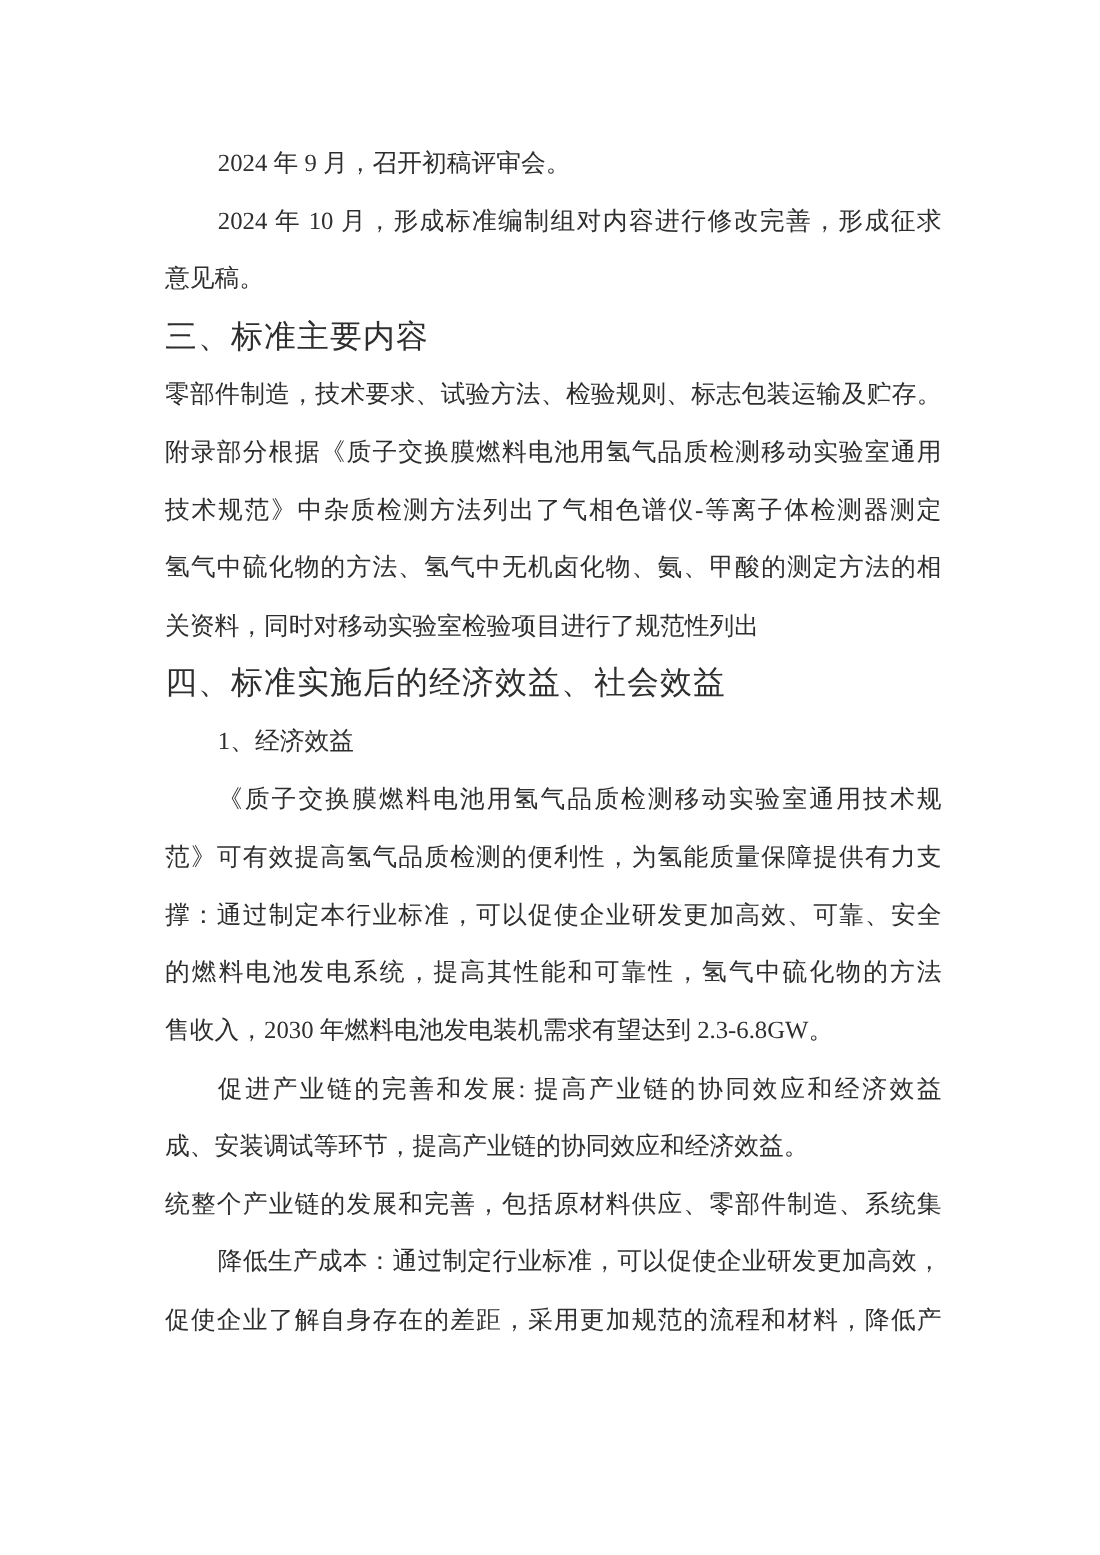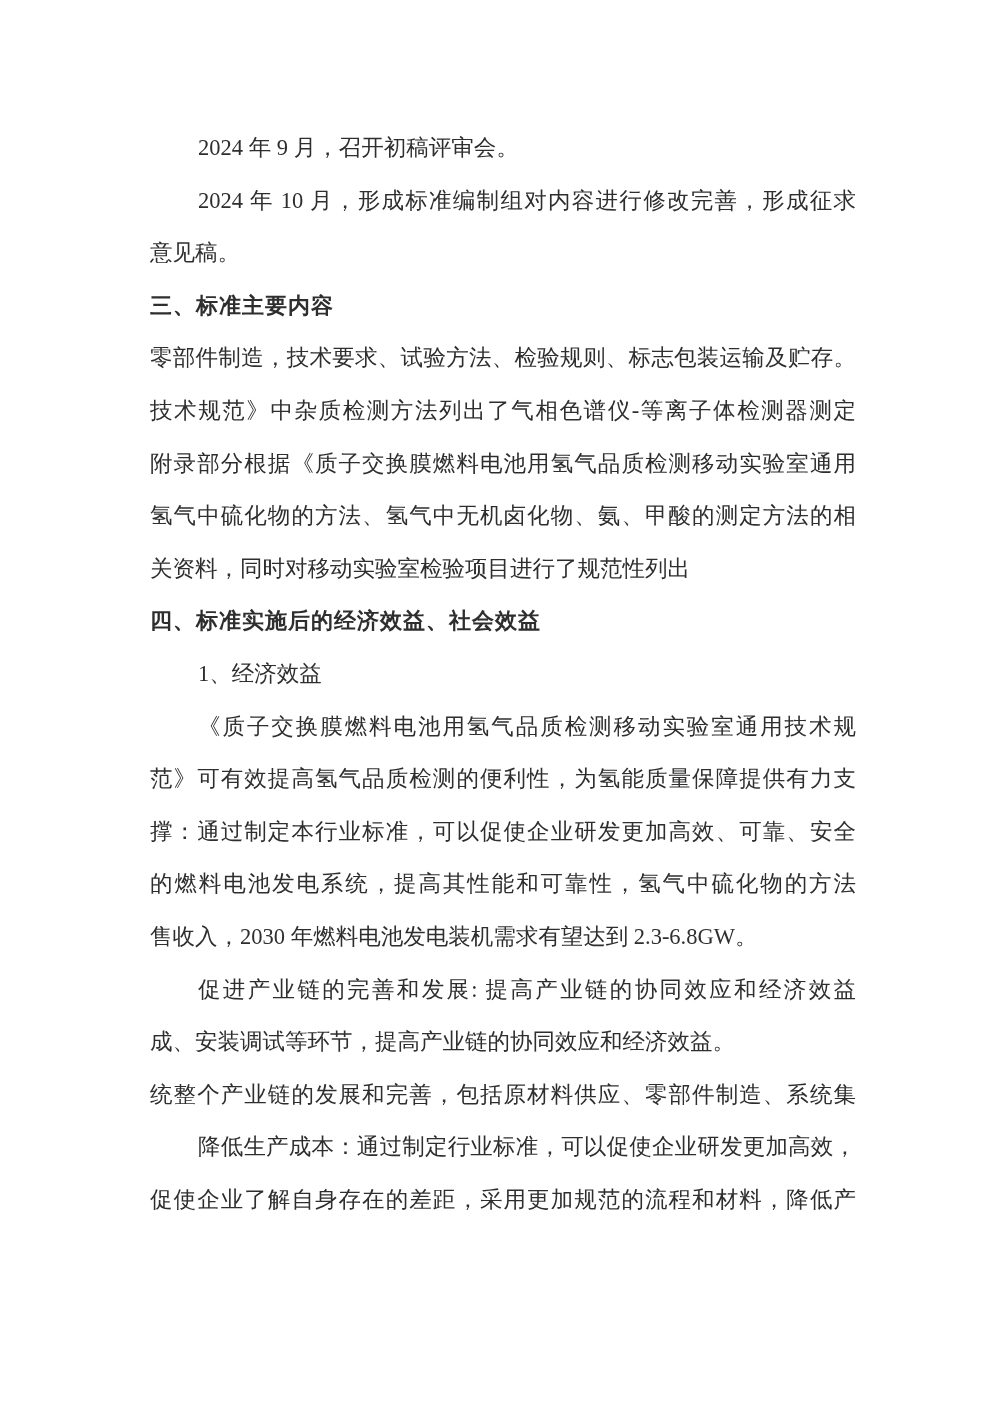--- a/index.html
+++ b/index.html
@@ -30,22 +30,22 @@
     text-align: left;
   }
   .indent {
     padding-left: 48px;
   }
   .fill {
     text-align: justify;
     text-align-last: justify;
   }
   .heading {
-    font-weight: 700;
-    font-size: 22px;
+    font-weight: 400;
+    font-size: 29px;
     letter-spacing: 1px;
   }
   .page-number {
     position: absolute;
     top: 1306px;
     left: 0;
     width: 100%;
     text-align: center;
     font-size: 19px;
     line-height: 30px;
@@ -55,22 +55,22 @@
 </head>
 <body>
 
 <div class="page">
   <div class="content">
     <div class="line indent">2024 年 9 月，召开初稿评审会。</div>
     <div class="line indent fill">2024 年 10 月，形成标准编制组对内容进行修改完善，形成征求</div>
     <div class="line">意见稿。</div>
     <div class="line heading">三、标准主要内容</div>
     <div class="line fill">零部件制造，技术要求、试验方法、检验规则、标志包装运输及贮存。</div>
+    <div class="line fill">附录部分根据《质子交换膜燃料电池用氢气品质检测移动实验室通用</div>
     <div class="line fill">技术规范》中杂质检测方法列出了气相色谱仪-等离子体检测器测定</div>
-    <div class="line fill">附录部分根据《质子交换膜燃料电池用氢气品质检测移动实验室通用</div>
     <div class="line fill">氢气中硫化物的方法、氢气中无机卤化物、氨、甲酸的测定方法的相</div>
     <div class="line">关资料，同时对移动实验室检验项目进行了规范性列出</div>
     <div class="line heading">四、标准实施后的经济效益、社会效益</div>
     <div class="line indent">1、经济效益</div>
     <div class="line indent fill">《质子交换膜燃料电池用氢气品质检测移动实验室通用技术规</div>
     <div class="line fill">范》可有效提高氢气品质检测的便利性，为氢能质量保障提供有力支</div>
     <div class="line fill">撑：通过制定本行业标准，可以促使企业研发更加高效、可靠、安全</div>
     <div class="line fill">的燃料电池发电系统，提高其性能和可靠性，氢气中硫化物的方法</div>
     <div class="line">售收入，2030 年燃料电池发电装机需求有望达到 2.3-6.8GW。</div>
     <div class="line indent fill">促进产业链的完善和发展: 提高产业链的协同效应和经济效益</div>

